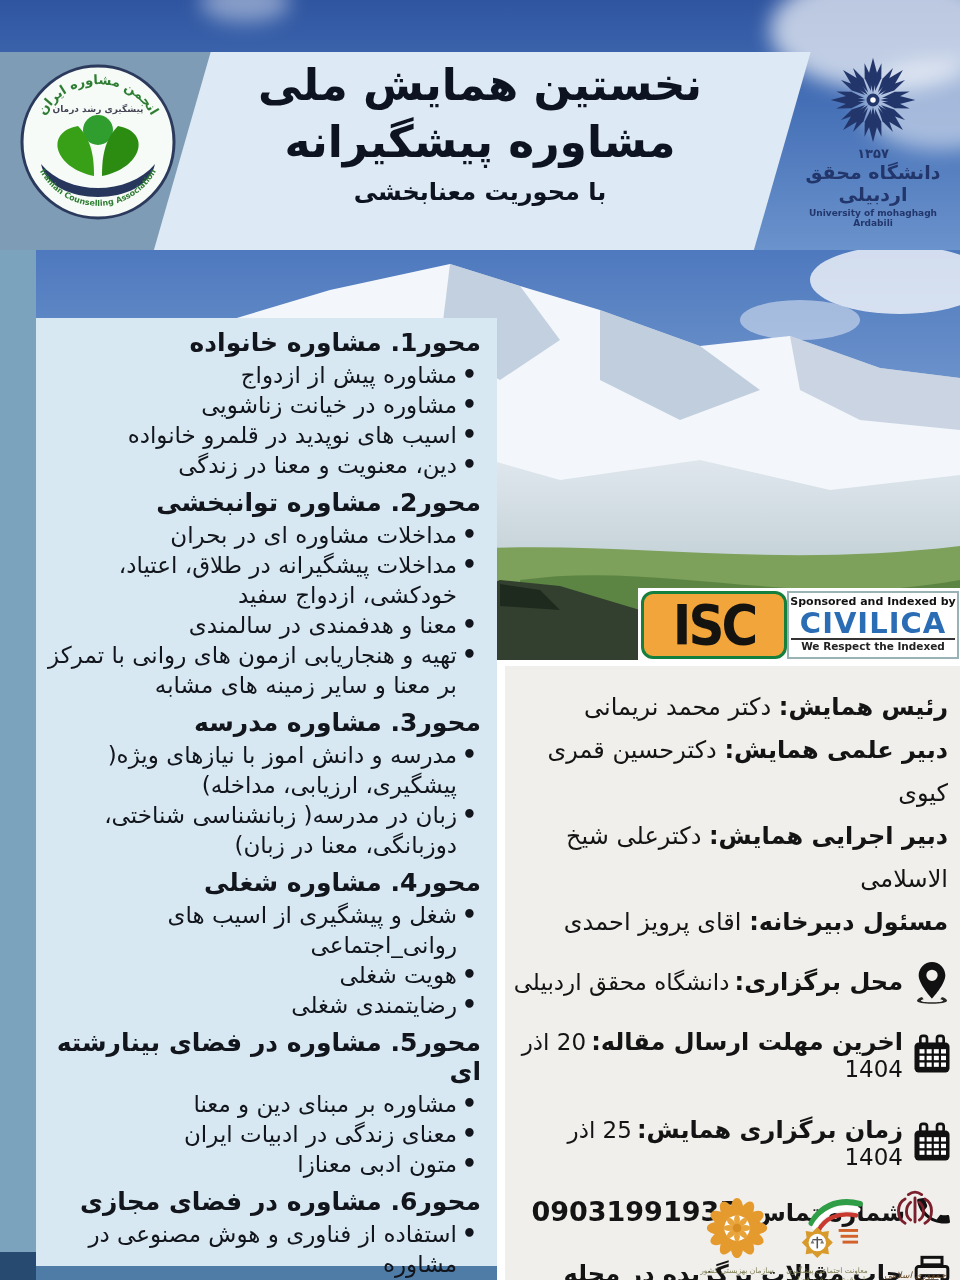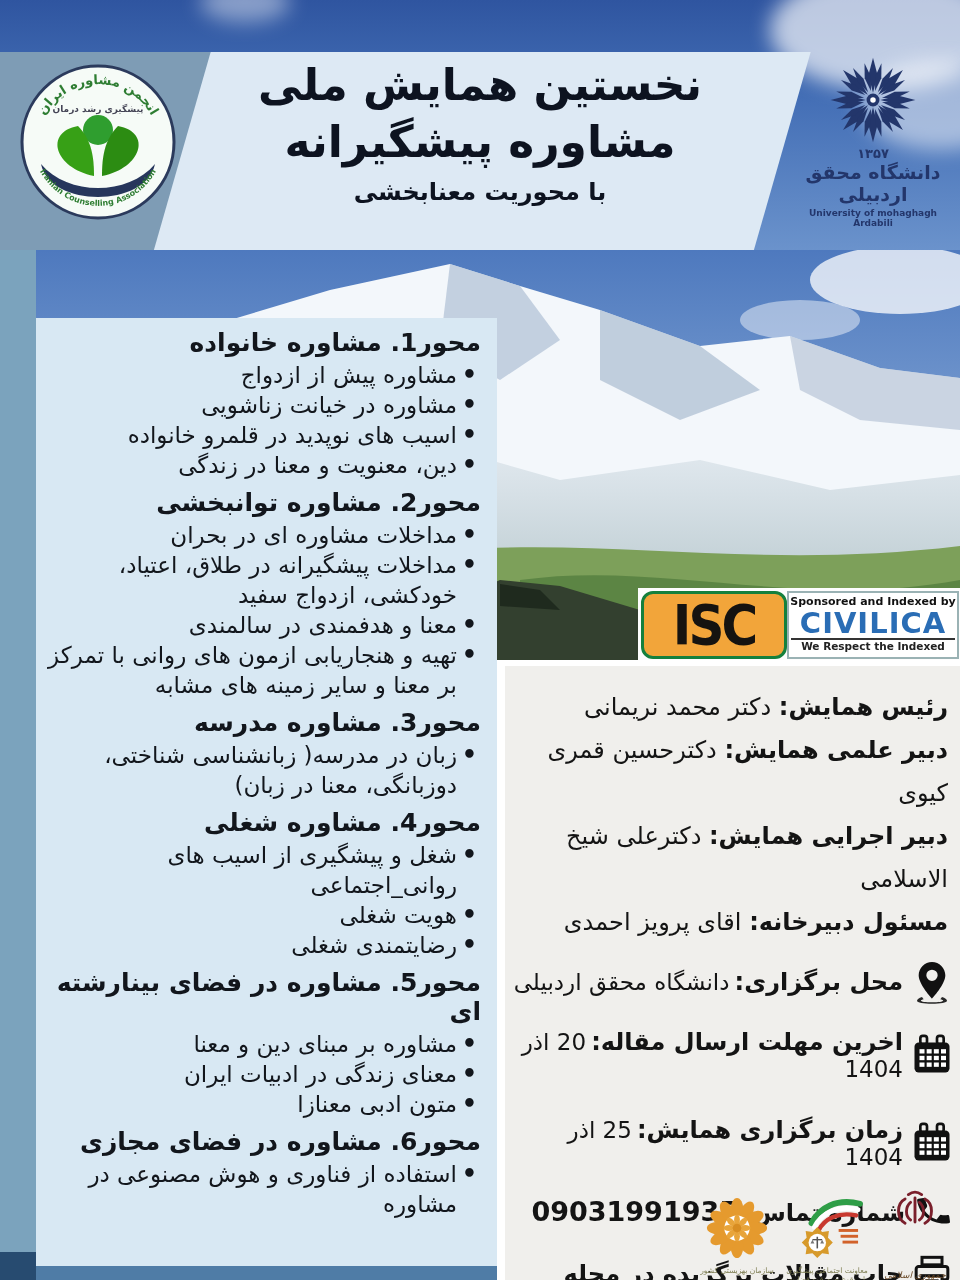--- a/index.html
+++ b/index.html
@@ -208,20 +208,21 @@
     </ul>
     <div class="track-title">محور2. مشاوره توانبخشی</div>
     <ul>
       <li>مداخلات مشاوره ای در بحران</li>
       <li>مداخلات پیشگیرانه در طلاق، اعتیاد، خودکشی، ازدواج سفید</li>
       <li>معنا و هدفمندی در سالمندی</li>
       <li>تهیه و هنجاریابی ازمون های روانی با تمرکز بر معنا و سایر زمینه های مشابه</li>
     </ul>
     <div class="track-title">محور3. مشاوره مدرسه</div>
     <ul>
+      <li>مدرسه و دانش اموز با نیازهای ویژه( پیشگیری، ارزیابی، مداخله)</li>
       <li>زبان در مدرسه( زبانشناسی شناختی، دوزبانگی، معنا در زبان)</li>
     </ul>
     <div class="track-title">محور4. مشاوره شغلی</div>
     <ul>
       <li>شغل و پیشگیری از اسیب های روانی_اجتماعی</li>
       <li>هویت شغلی</li>
       <li>رضایتمندی شغلی</li>
     </ul>
     <div class="track-title">محور5. مشاوره در فضای بینارشته ای</div>
     <ul>

